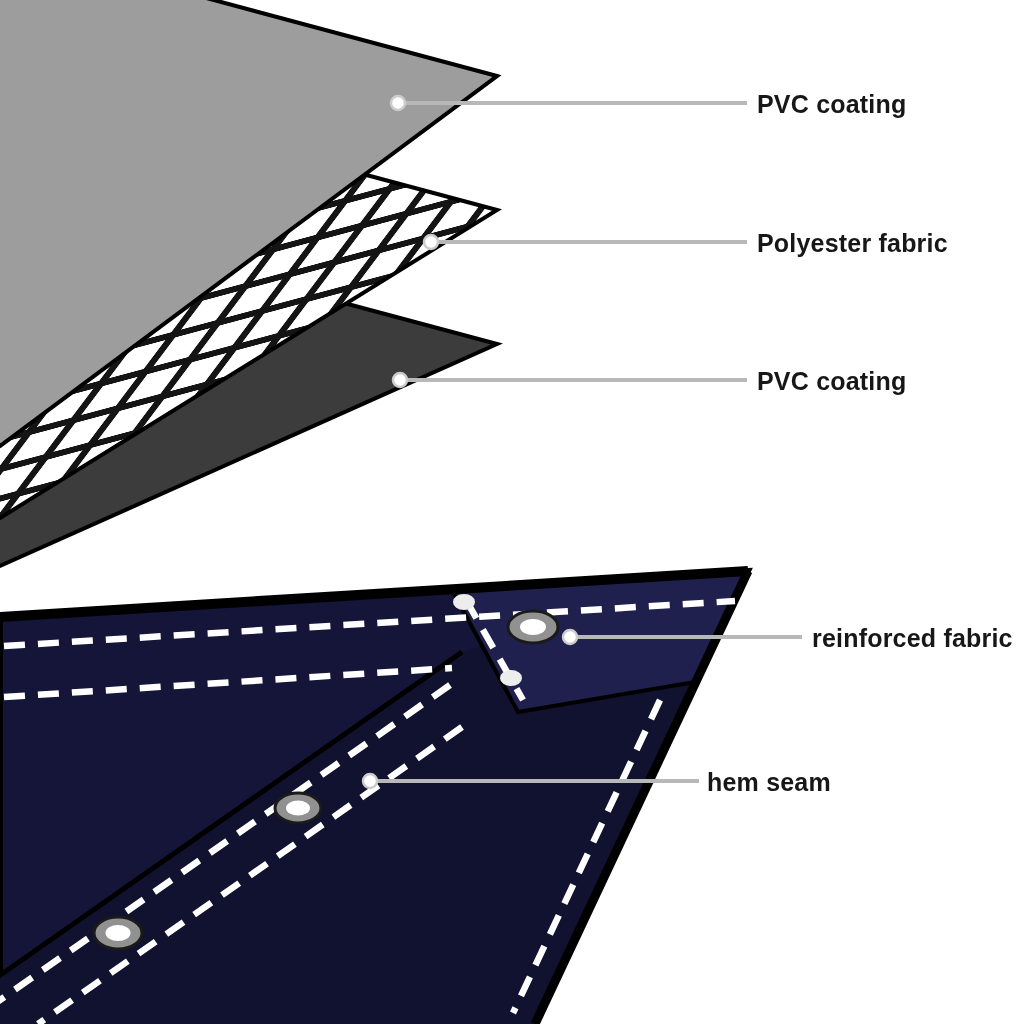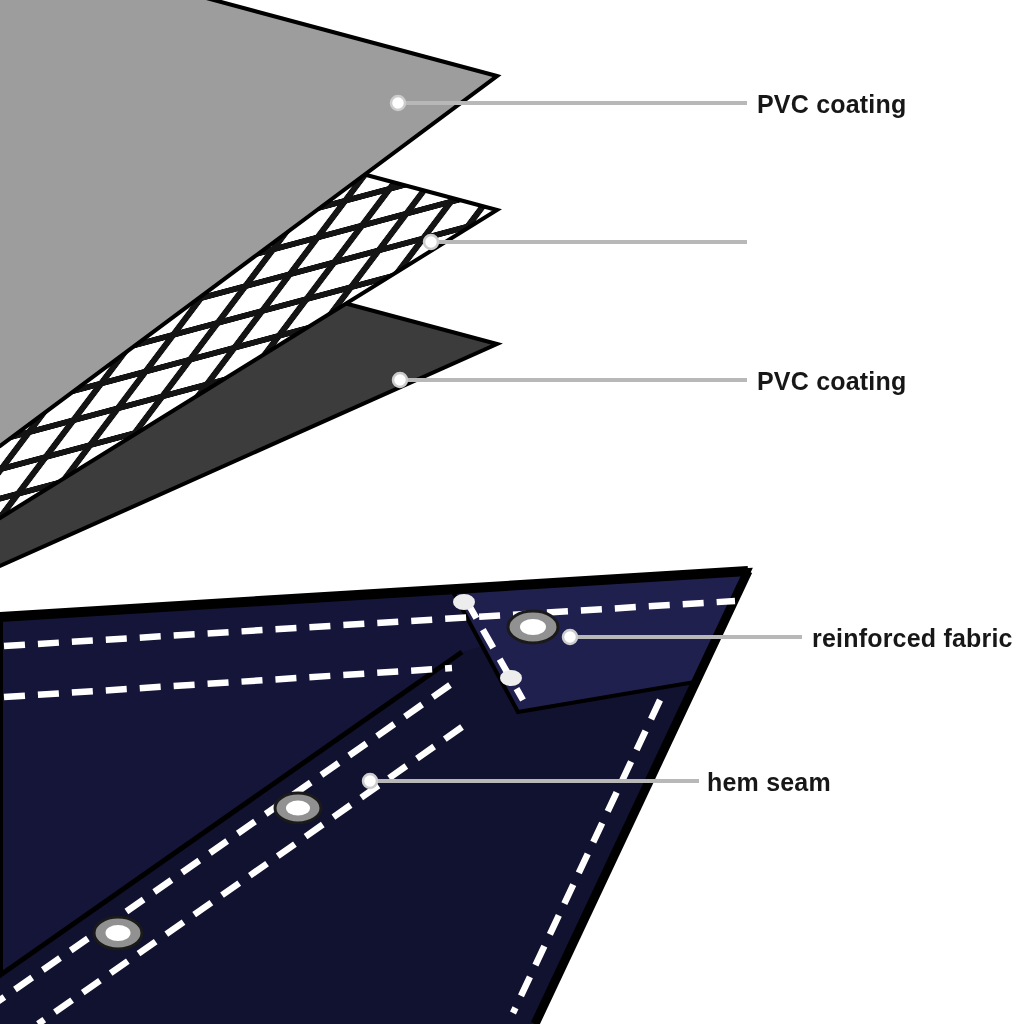--- a/index.html
+++ b/index.html
@@ -98,20 +98,21 @@
       <circle cx="398" cy="103" r="7"></circle>
       <circle cx="431" cy="242" r="7"></circle>
       <circle cx="400" cy="380" r="7"></circle>
       <circle cx="570" cy="637" r="7"></circle>
       <circle cx="370" cy="781" r="7"></circle>
     </g>
   </svg>
 
   <div class="label" style="left:757px; top:90px;">PVC coating</div>
 
+  <div class="label" style="left:757px; top:229px;">Polyester fabric</div>
 
   <div class="label" style="left:757px; top:367px;">PVC coating</div>
 
   <div class="label" style="left:812px; top:624px;">reinforced fabric</div>
 
   <div class="label" style="left:707px; top:768px;">hem seam</div>
 
 </div>
 
 </body></html>

